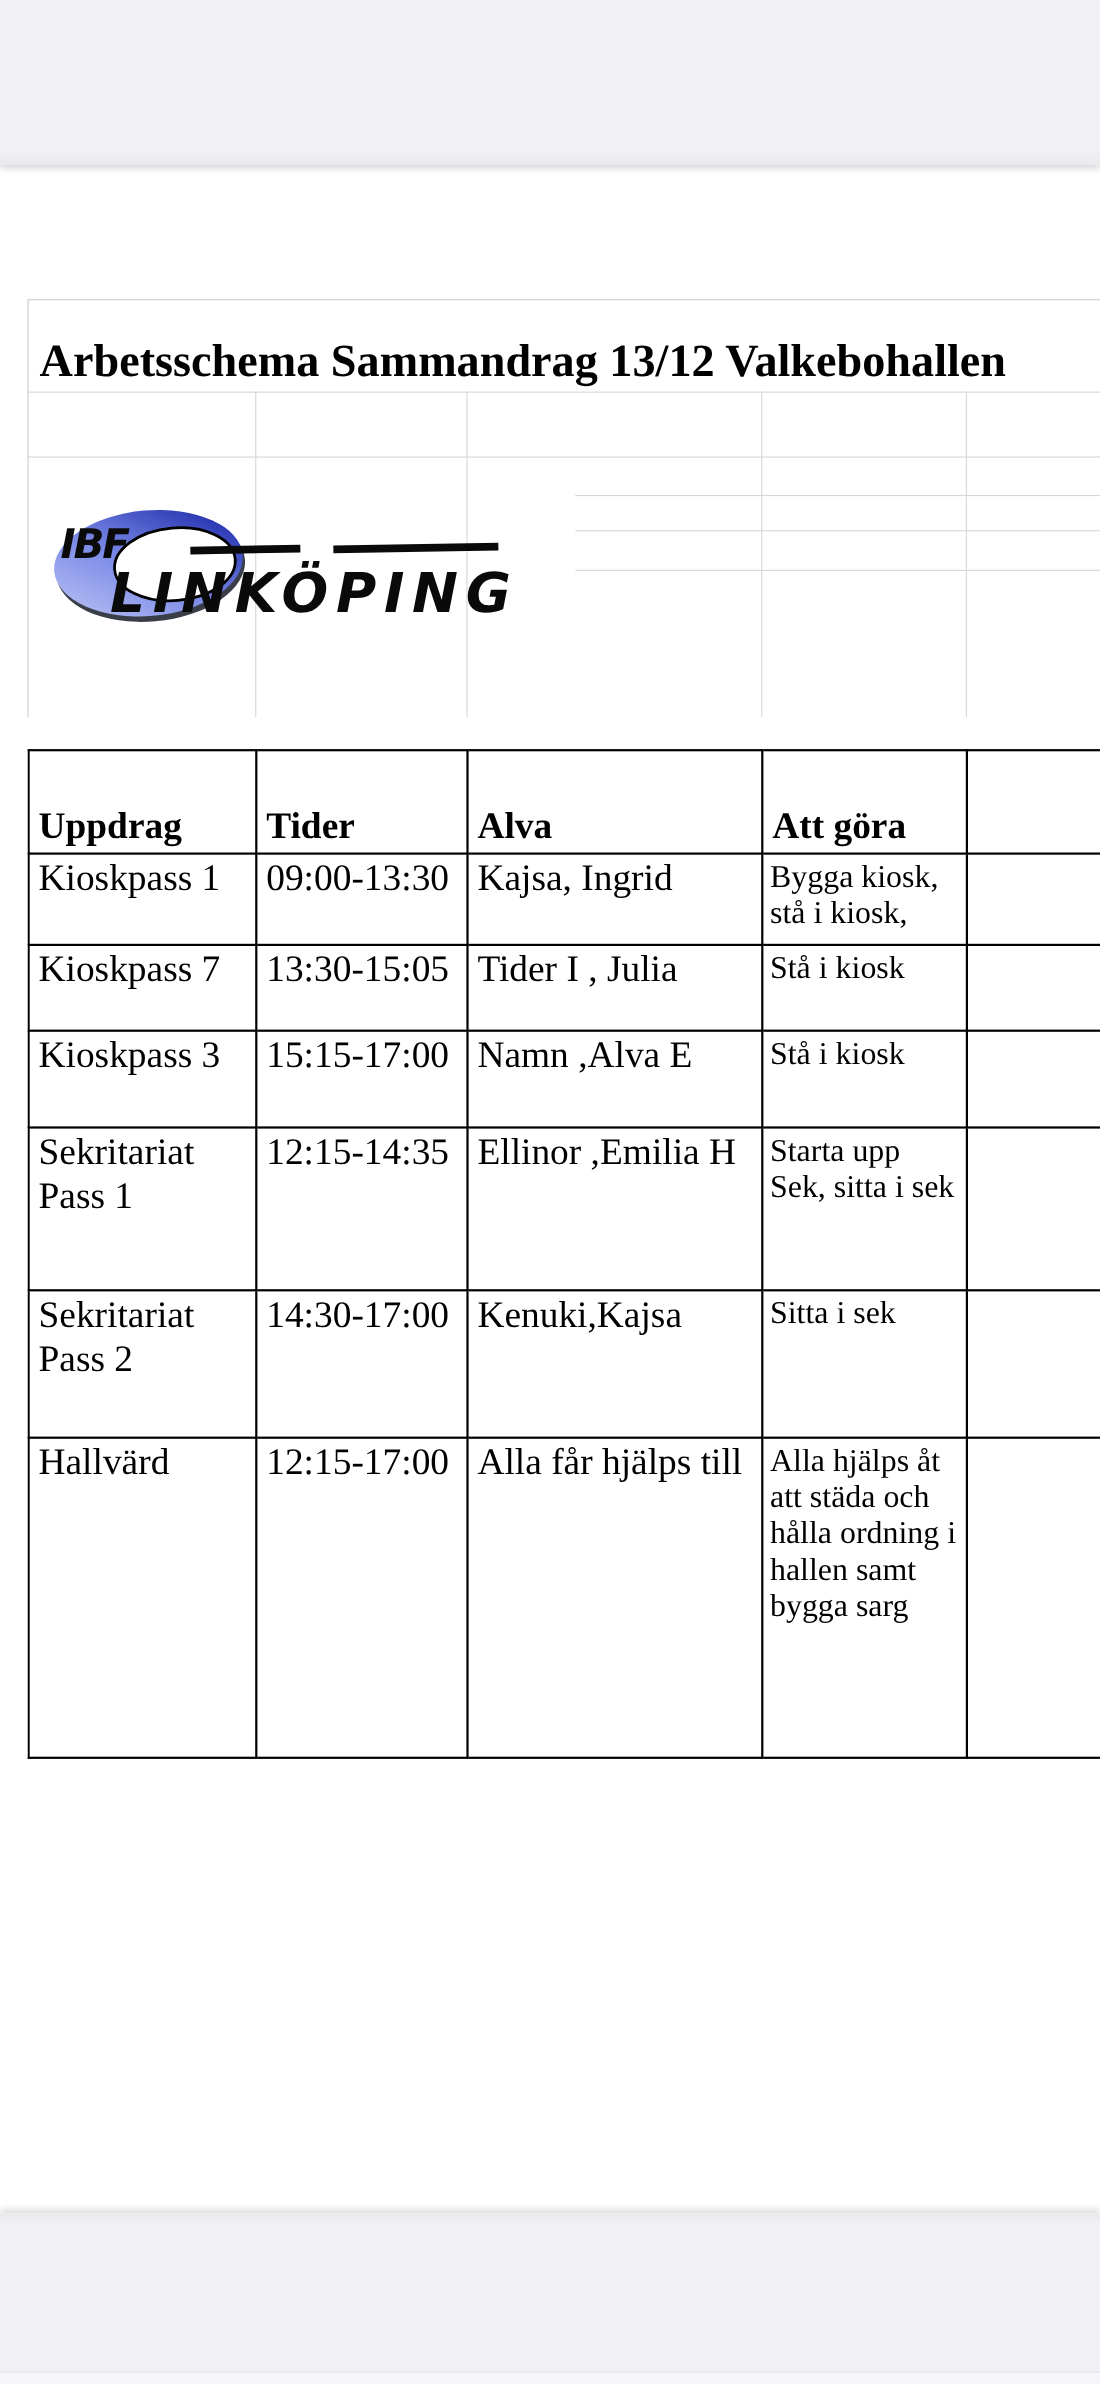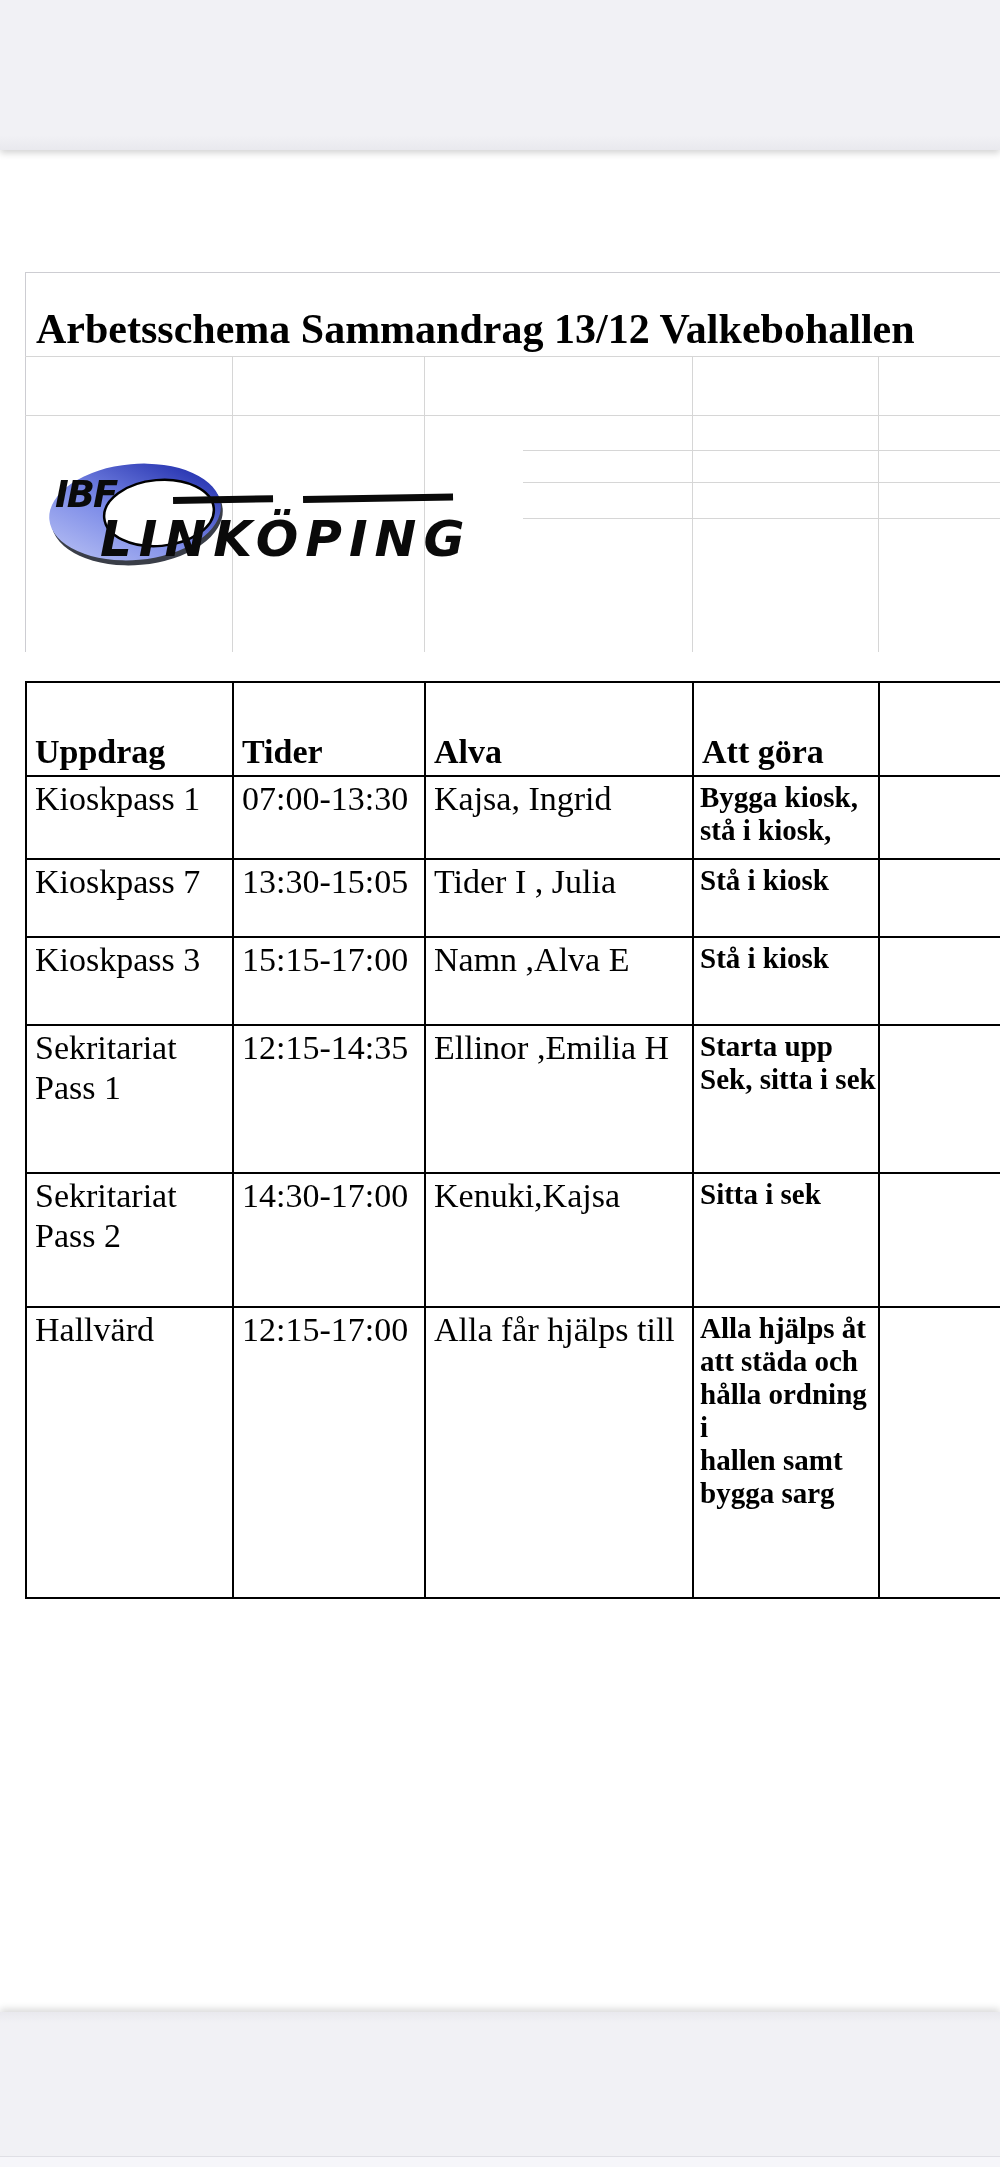--- a/index.html
+++ b/index.html
@@ -30,21 +30,21 @@
   
   .table-clip{left:25px;top:652px;width:975px;height:918px;overflow:hidden;margin-top:29px;}
   table.sched{border-collapse:collapse;table-layout:fixed;width:1090px;}
   table.sched td{border:2px solid #000;overflow:hidden;}
   td.hcell{vertical-align:bottom;padding:0 0 4px 8px;font-weight:bold;
     font-size:34px;line-height:38px;white-space:nowrap;}
   td.c1,td.c2,td.c3{vertical-align:top;padding:2px 4px 16px 8px;font-size:34px;
     line-height:40px;white-space:pre-line;}
   td.c2,td.c3{white-space:nowrap;}
   td.c4{vertical-align:top;padding:4px 2px 0 6px;font-size:29px;line-height:33px;
-    white-space:pre-line;font-weight:bold;}
+    white-space:pre-line;}
   td.c5{background:#fff;}
 
   
   .logo{left:45px;top:456px;width:418px;height:118px;}
 </style>
 </head>
 <body>
 
 <div class="abs top-band"></div>
 
@@ -98,21 +98,21 @@
       <tbody>
           <tr style="height:94px">
         <td class="hcell">Uppdrag</td>
         <td class="hcell">Tider</td>
         <td class="hcell">Alva</td>
         <td class="hcell">Att göra</td>
         <td class="c5"></td>
       </tr>
       <tr style="height:83px">
         <td class="c1">Kioskpass 1</td>
-        <td class="c2">07:00-13:30</td>
+        <td class="c2">09:00-13:30</td>
         <td class="c3">Kajsa, Ingrid</td>
         <td class="c4">Bygga kiosk,
 stå i kiosk,</td>
         <td class="c5"></td>
       </tr>
       <tr style="height:78px">
         <td class="c1">Kioskpass 7</td>
         <td class="c2">13:30-15:05</td>
         <td class="c3">Tider I , Julia</td>
         <td class="c4">Stå i kiosk</td>

